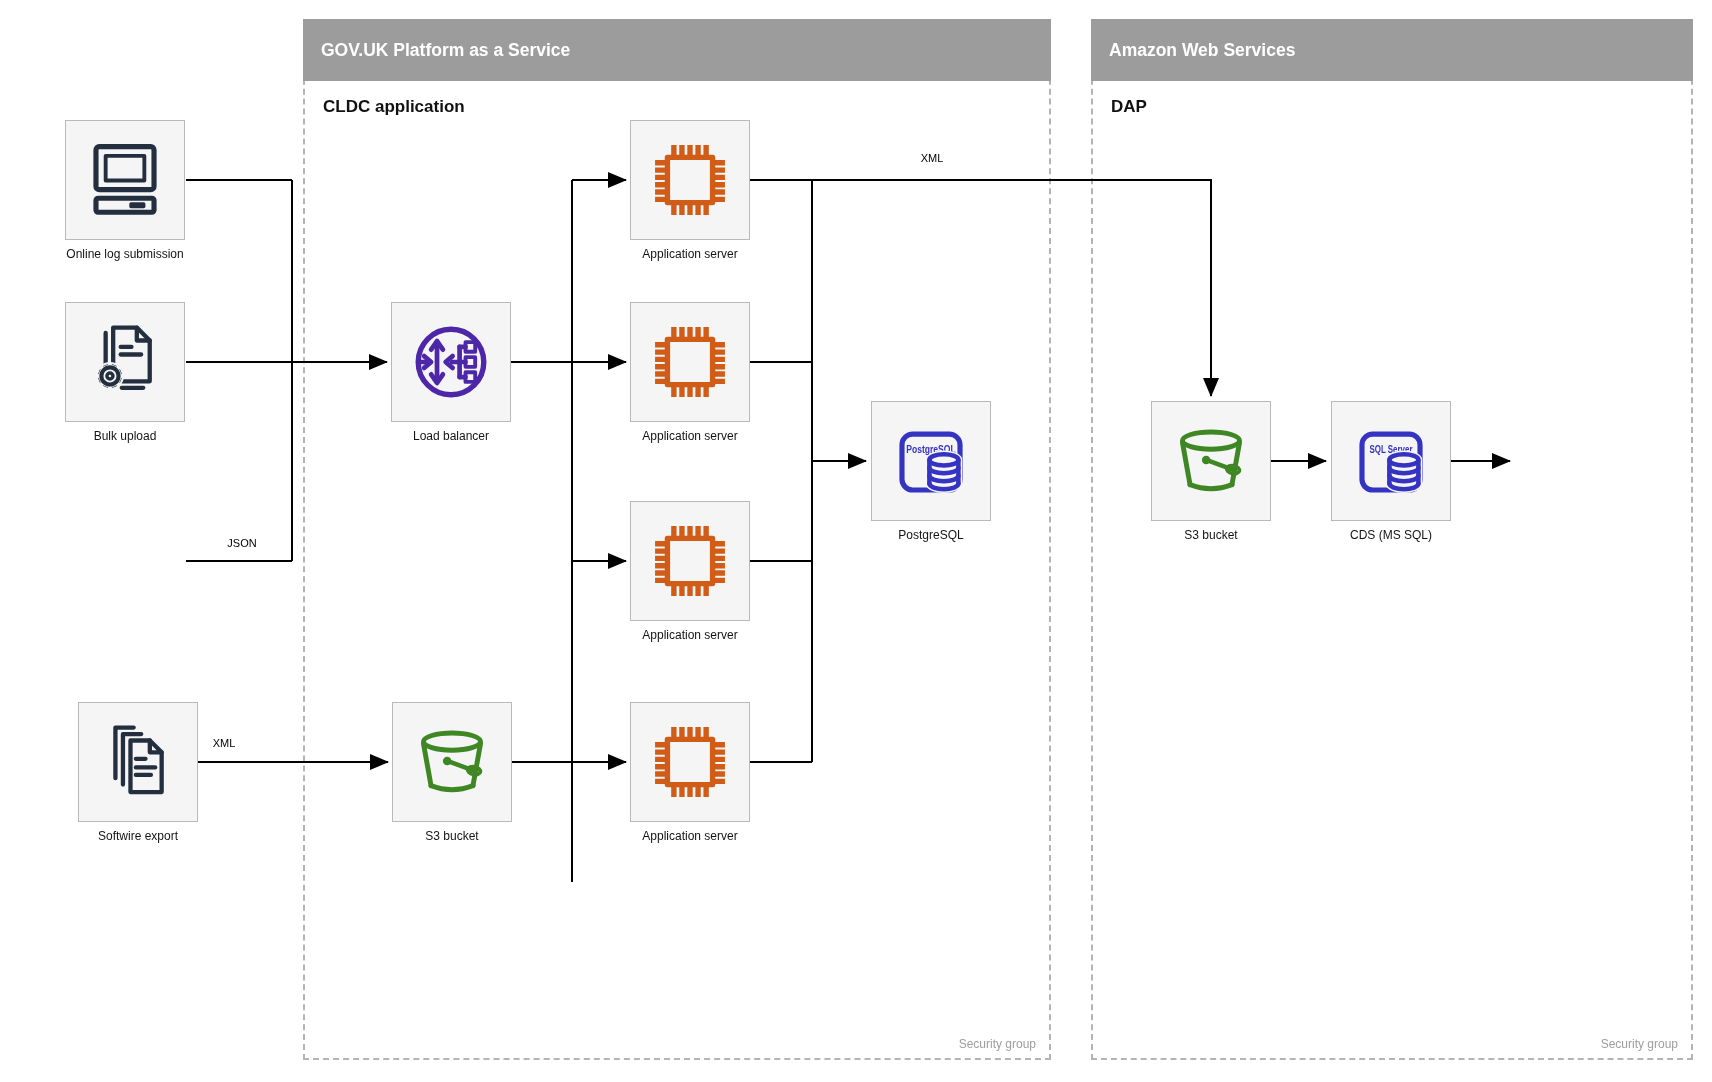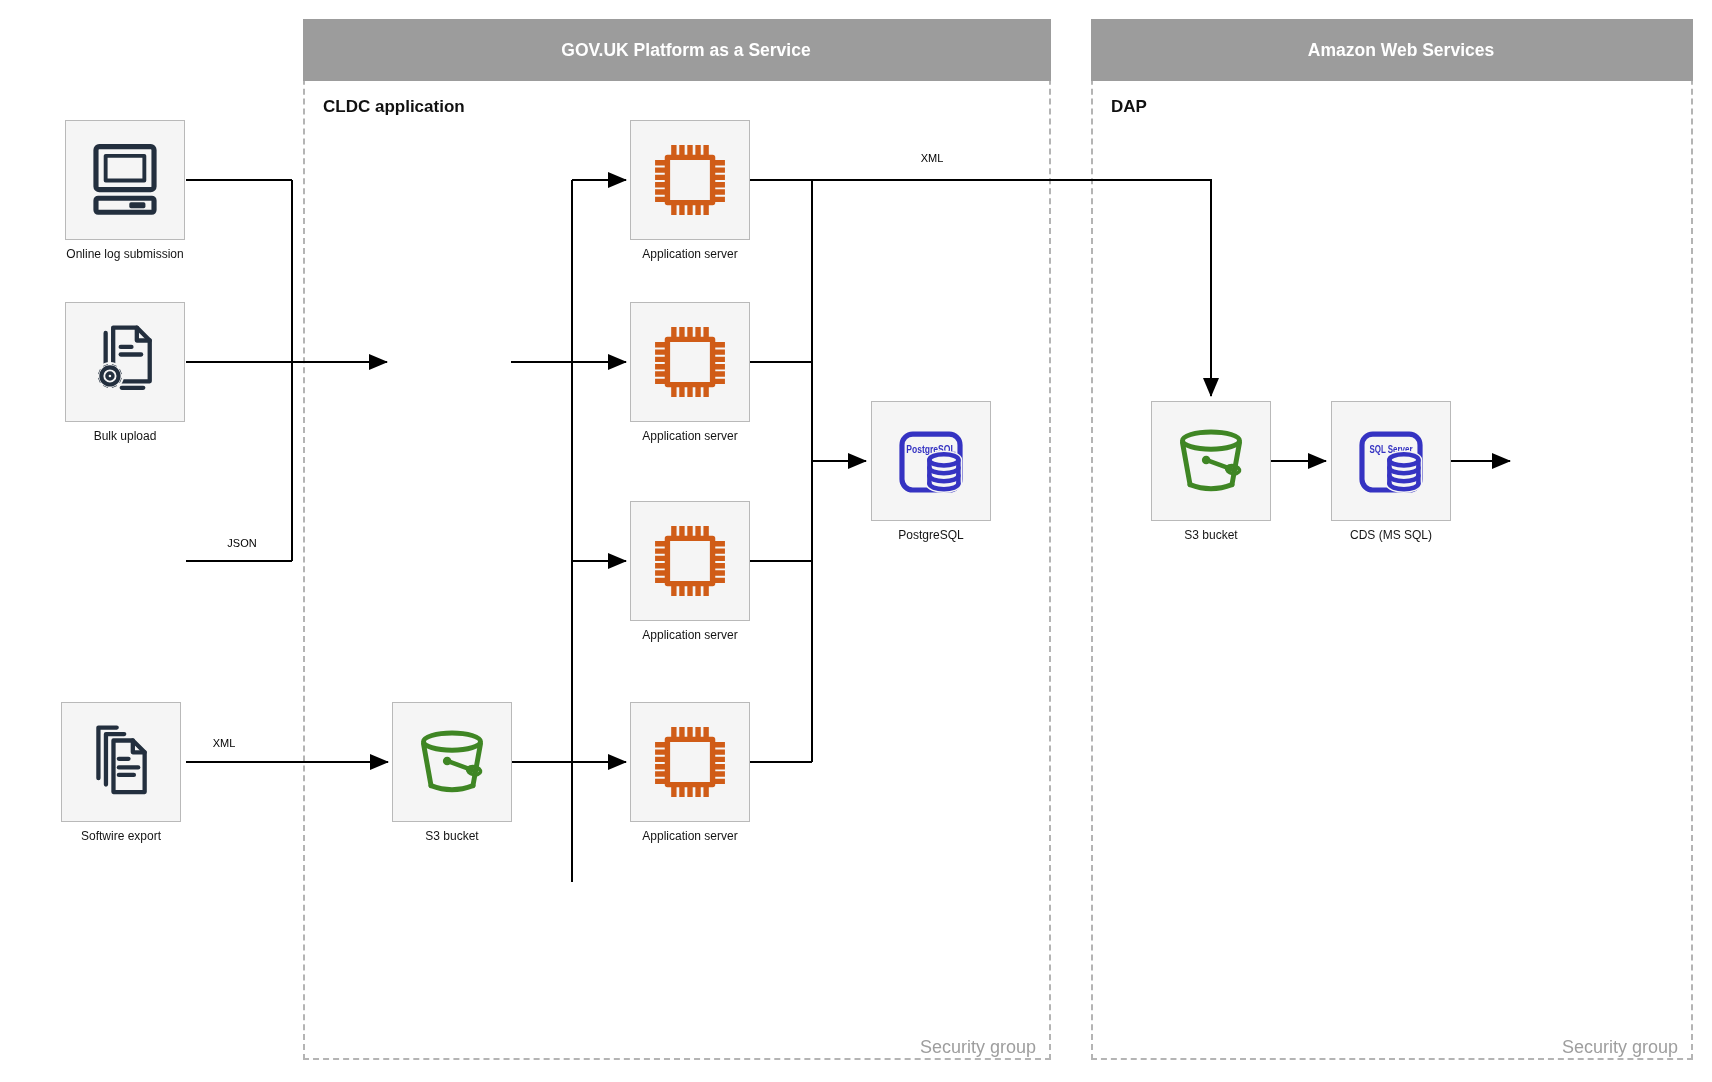--- a/index.html
+++ b/index.html
@@ -1,25 +1,25 @@
 <!DOCTYPE html>
 <html style="--c-header_bar: #9c9c9c; --c-header_text: #ffffff; --c-container_border: #b4b4b4; --c-node_bg: #f5f5f5; --c-node_border: #b9b9b9; --c-edge: #000000; --c-dark_icon: #232f3e; --c-purple_lb: #4d27a8; --c-orange_chip: #d05c17; --c-indigo_db: #3533c2; --c-green_s3: #3f8624; --c-blue_redis: #1e88e5; --c-teal_workspaces: #0d7d62; --c-muted_text: #9e9e9e;"><head>
 <meta charset="utf-8">
 <style>
   html,body{margin:0;padding:0;overflow:hidden;background:#fff;}
   .canvas{position:relative;width:1712px;height:1082px;background:#ffffff;
-          font-family:"Liberation Sans",sans-serif;text-align:center;}
+          font-family:"Liberation Sans",sans-serif;}
 
   
   .group{position:absolute;border:2px dashed var(--c-container_border);box-sizing:border-box;z-index:0;}
   .group-header{position:absolute;top:-2px;left:-2px;right:-2px;height:62px;
                 background:var(--c-header_bar);color:var(--c-header_text);
                 font-weight:bold;font-size:17.5px;line-height:62px;padding-left:18px;}
   .group-sublabel{position:absolute;top:76px;left:18px;font-weight:bold;font-size:17px;color:#111;}
-  .group-footer{position:absolute;right:13px;bottom:0;font-size:18px;color:var(--c-muted_text);}
+  .group-footer{position:absolute;right:13px;bottom:7px;font-size:12px;color:var(--c-muted_text);}
 
   
   .node-wrap{position:absolute;z-index:2;}
   .node-box{width:120px;height:120px;background:var(--c-node_bg);
             border:1.5px solid var(--c-node_border);box-sizing:border-box;
             display:flex;align-items:center;justify-content:center;}
   .node-label{position:absolute;top:127px;left:50%;transform:translateX(-50%);
               white-space:nowrap;font-size:12px;color:#141414;}
 
   
@@ -125,37 +125,59 @@
             <path d="M33.4,45.6 L33.8,45.2"></path>
         </g>
         <circle cx="26" cy="53" r="8" class="bg" style="stroke:var(--c-dark_icon)" stroke-width="3.8"></circle>
         <circle cx="26" cy="53" r="2.8" class="bg" style="stroke:var(--c-dark_icon)" stroke-width="3.2"></circle>
       </svg>
     </div>
     <div class="node-label">Bulk upload</div>
   </div>
 
 
-  <div class="node-wrap" style="left:61px;top:702px">
+  <div class="node-wrap" style="left:78px;top:702px">
     <div class="node-box">
       <svg class="icon" width="86" height="86" viewBox="0 0 80 80">
         <g class="st" style="stroke:var(--c-dark_icon)" stroke-width="4">
           <path d="M19,8 H36 M19,8 V55"></path>
           <path d="M26,14 H43 M26,14 V61"></path>
           <path class="bg" d="M33,20 H51 L62,31 V68 H33 Z"></path>
           <path d="M51,20 V31 H62"></path>
           <path d="M38,37 H47"></path>
           <path d="M38,45 H56"></path>
           <path d="M38,52 H52"></path>
         </g>
       </svg>
     </div>
     <div class="node-label">Softwire export</div>
   </div>
 
+  <div class="node-wrap" style="left:391px;top:302px">
+    <div class="node-box">
+      <svg class="icon" width="86" height="86" viewBox="0 0 80 80">
+        <g class="st" style="stroke:var(--c-purple_lb)" stroke-width="4.4">
+          <circle cx="40" cy="40" r="30.5" stroke-width="5"></circle>
+          <path d="M27,22 V58"></path>
+          <path d="M21.5,28.5 L27,20.5 L32.5,28.5"></path>
+          <path d="M21.5,51.5 L27,59.5 L32.5,51.5"></path>
+          <path d="M11,40 H17"></path>
+          <path d="M15,34.5 L21.5,40 L15,45.5"></path>
+          <path d="M48,40 H41"></path>
+          <path d="M41.5,34.5 L35,40 L41.5,45.5"></path>
+          <path d="M48,26 V54"></path>
+          <path d="M48,26 H53.5 M48,40 H53.5 M48,54 H53.5"></path>
+          <rect x="53.5" y="21.5" width="9" height="9" stroke-width="3.6"></rect>
+          <rect x="53.5" y="35.5" width="9" height="9" stroke-width="3.6"></rect>
+          <rect x="53.5" y="49.5" width="9" height="9" stroke-width="3.6"></rect>
+        </g>
+      </svg>
+    </div>
+    <div class="node-label">Load balancer</div>
+  </div>
 
   <div class="node-wrap" style="left:630px;top:120px">
     <div class="node-box">
       <svg class="icon" width="86" height="86" viewBox="0 0 80 80">
         <g class="sq" fill="none" style="stroke:var(--c-orange_chip)" stroke-width="5">
           <rect x="19" y="19" width="42" height="42" stroke-linejoin="round"></rect>
           <path d="M25,7.5 V17 M32.5,7.5 V17 M40,7.5 V17 M47.5,7.5 V17 M55,7.5 V17"></path>
           <path d="M25,63 V72.5 M32.5,63 V72.5 M40,63 V72.5 M47.5,63 V72.5 M55,63 V72.5"></path>
           <path d="M7.5,24 H17 M7.5,30.8 H17 M7.5,37.6 H17 M7.5,44.4 H17 M7.5,51.2 H17 M7.5,58 H17"></path>
           <path d="M63,24 H72.5 M63,30.8 H72.5 M63,37.6 H72.5 M63,44.4 H72.5 M63,51.2 H72.5 M63,58 H72.5"></path>

